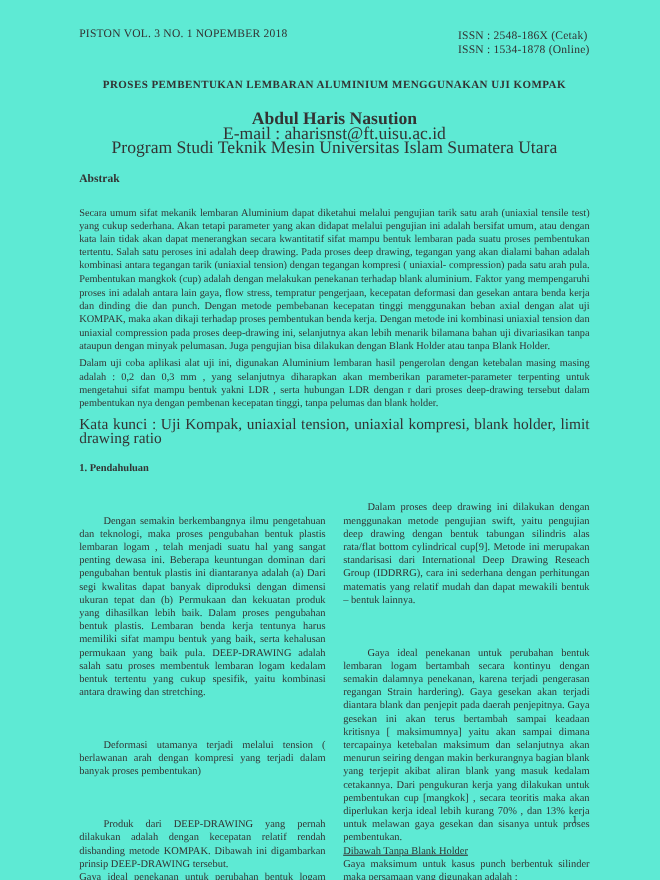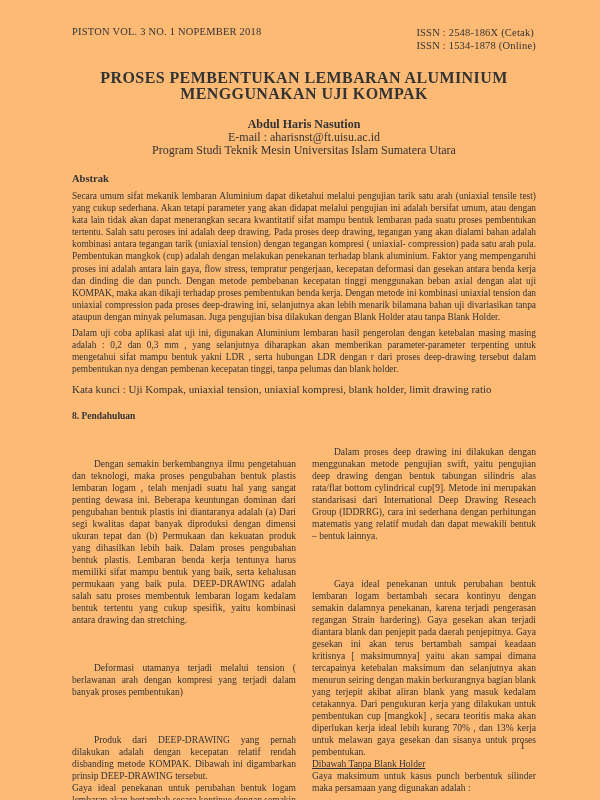--- a/index.html
+++ b/index.html
@@ -1,19 +1,19 @@
 <!DOCTYPE html>
 <html><head>
 <meta charset="utf-8">
 <style>
   html,body{margin:0;padding:0;background:#ffffff;}
   .page{
     position:relative;
     width:600px;height:800px;
-    background:#fdba74;
+    background:#5eead4;
     font-family:"Liberation Serif", serif;
     color:#333333;
     overflow:hidden;
     filter:blur(0.3px);
   }
   .inner{
     position:absolute;
     left:72px;top:26px;
     width:464px;
   }
@@ -21,32 +21,32 @@
   .jheader{
     display:flex;justify-content:space-between;align-items:flex-start;
     font-size:10.5px;letter-spacing:0.2px;
   }
   .jheader .issn-block{text-align:left;line-height:13px;}
   
   .title{
     margin-top:18px;
     text-align:center;
     font-weight:bold;
-    font-size:16px;
+    font-size:10px;
     line-height:16px;
     letter-spacing:0.4px;
   }
   
-  .author{margin-top:16px;text-align:center;font-size:12px;line-height:13px;}
+  .author{margin-top:16px;text-align:center;font-size:16px;line-height:13px;}
   .author .name{font-weight:bold;}
   
   .abs-head{margin-top:16px;text-align:left;font-weight:bold;font-size:10.5px;}
-  .abstract{margin-top:6px;font-size:9.4px;line-height:12.1px;text-align:justify;}
+  .abstract{margin-top:20px;font-size:9.4px;line-height:12.1px;text-align:justify;}
   .abstract p{margin:0 0 4px 0;}
-  .keywords{margin-top:8px;font-size:11px;}
+  .keywords{margin-top:8px;font-size:14px;}
   
   .columns{
     display:flex;
     gap:16px;
     margin-top:14px;
     font-size:9.5px;
     line-height:12px;
     text-align:justify;
   }
   .col{width:224px;}
@@ -86,21 +86,21 @@
     <div class="abs-head">Abstrak</div>
 
     <div class="abstract">
       <p>Secara umum sifat mekanik lembaran Aluminium dapat diketahui melalui pengujian tarik satu arah (uniaxial tensile test) yang cukup sederhana. Akan tetapi parameter yang akan didapat melalui pengujian ini adalah bersifat umum, atau dengan kata lain tidak akan dapat menerangkan secara kwantitatif sifat mampu bentuk lembaran pada suatu proses pembentukan tertentu. Salah satu peroses ini adalah deep drawing. Pada proses deep drawing, tegangan yang akan dialami bahan adalah kombinasi antara tegangan tarik (uniaxial tension) dengan tegangan kompresi ( uniaxial- compression) pada satu arah pula. Pembentukan mangkok (cup) adalah dengan melakukan penekanan terhadap blank aluminium. Faktor yang mempengaruhi proses ini adalah antara lain gaya, flow stress, tempratur pengerjaan, kecepatan deformasi dan gesekan antara benda kerja dan dinding die dan punch. Dengan metode pembebanan kecepatan tinggi menggunakan beban axial dengan alat uji KOMPAK, maka akan dikaji terhadap proses pembentukan benda kerja. Dengan metode ini kombinasi uniaxial tension dan uniaxial compression pada proses deep-drawing ini, selanjutnya akan lebih menarik bilamana bahan uji divariasikan tanpa ataupun dengan minyak pelumasan. Juga pengujian bisa dilakukan dengan Blank Holder atau tanpa Blank Holder.</p>
       <p>Dalam uji coba aplikasi alat uji ini, digunakan Aluminium lembaran hasil pengerolan dengan ketebalan masing masing adalah : 0,2 dan 0,3 mm , yang selanjutnya diharapkan akan memberikan parameter-parameter terpenting untuk mengetahui sifat mampu bentuk yakni LDR , serta hubungan LDR dengan r dari proses deep-drawing tersebut dalam pembentukan nya dengan pembenan kecepatan tinggi, tanpa pelumas dan blank holder.</p>
       <div class="keywords">Kata kunci : Uji Kompak, uniaxial tension, uniaxial kompresi, blank holder, limit drawing ratio</div>
     </div>
 
     <div class="columns">
       <div class="col">
-        <p class="sec-head">8. Pendahuluan</p>
+        <p class="sec-head">1. Pendahuluan</p>
         <p class="indent">Dengan semakin berkembangnya ilmu pengetahuan dan teknologi, maka proses pengubahan bentuk plastis lembaran logam , telah menjadi suatu hal yang sangat penting dewasa ini. Beberapa keuntungan dominan dari pengubahan bentuk plastis ini diantaranya adalah (a) Dari segi kwalitas dapat banyak diproduksi dengan dimensi ukuran tepat dan (b) Permukaan dan kekuatan produk yang dihasilkan lebih baik. Dalam proses pengubahan bentuk plastis. Lembaran benda kerja tentunya harus memiliki sifat mampu bentuk yang baik, serta kehalusan permukaan yang baik pula. DEEP-DRAWING adalah salah satu proses membentuk lembaran logam kedalam bentuk tertentu yang cukup spesifik, yaitu kombinasi antara drawing dan stretching.</p>
         <p class="indent">Deformasi utamanya terjadi melalui tension ( berlawanan arah dengan kompresi yang terjadi dalam banyak proses pembentukan)</p>
         <p class="indent">Produk dari DEEP-DRAWING yang pernah dilakukan adalah dengan kecepatan relatif rendah disbanding metode KOMPAK. Dibawah ini digambarkan prinsip DEEP-DRAWING tersebut.</p>
         <p>Gaya ideal penekanan untuk perubahan bentuk logam lembaran akan bertambah secara kontinue dengan semakin dalamnya penekanan, karena akan mengakibatkan terjadinya pengerasan regangan selama proses tersebut berlangsung.</p>
       </div>
       <div class="col">
         <p class="indent">Dalam proses deep drawing ini dilakukan dengan menggunakan metode pengujian swift, yaitu pengujian deep drawing dengan bentuk tabungan silindris alas rata/flat bottom cylindrical cup[9]. Metode ini merupakan standarisasi dari International Deep Drawing Reseach Group (IDDRRG), cara ini sederhana dengan perhitungan matematis yang relatif mudah dan dapat mewakili bentuk – bentuk lainnya.</p>
         <p class="indent">Gaya ideal penekanan untuk perubahan bentuk lembaran logam bertambah secara kontinyu dengan semakin dalamnya penekanan, karena terjadi pengerasan regangan Strain hardering). Gaya gesekan akan terjadi diantara blank dan penjepit pada daerah penjepitnya. Gaya gesekan ini akan terus bertambah sampai keadaan kritisnya [ maksimumnya] yaitu akan sampai dimana tercapainya ketebalan maksimum dan selanjutnya akan menurun seiring dengan makin berkurangnya bagian blank yang terjepit akibat aliran blank yang masuk kedalam cetakannya. Dari pengukuran kerja yang dilakukan untuk pembentukan cup [mangkok] , secara teoritis maka akan diperlukan kerja ideal lebih kurang 70% , dan 13% kerja untuk melawan gaya gesekan dan sisanya untuk proses pembentukan.</p>
         <p class="sub-head">Dibawah Tanpa Blank Holder</p>
         <p>Gaya maksimum untuk kasus punch berbentuk silinder maka persamaan yang digunakan adalah :</p>

